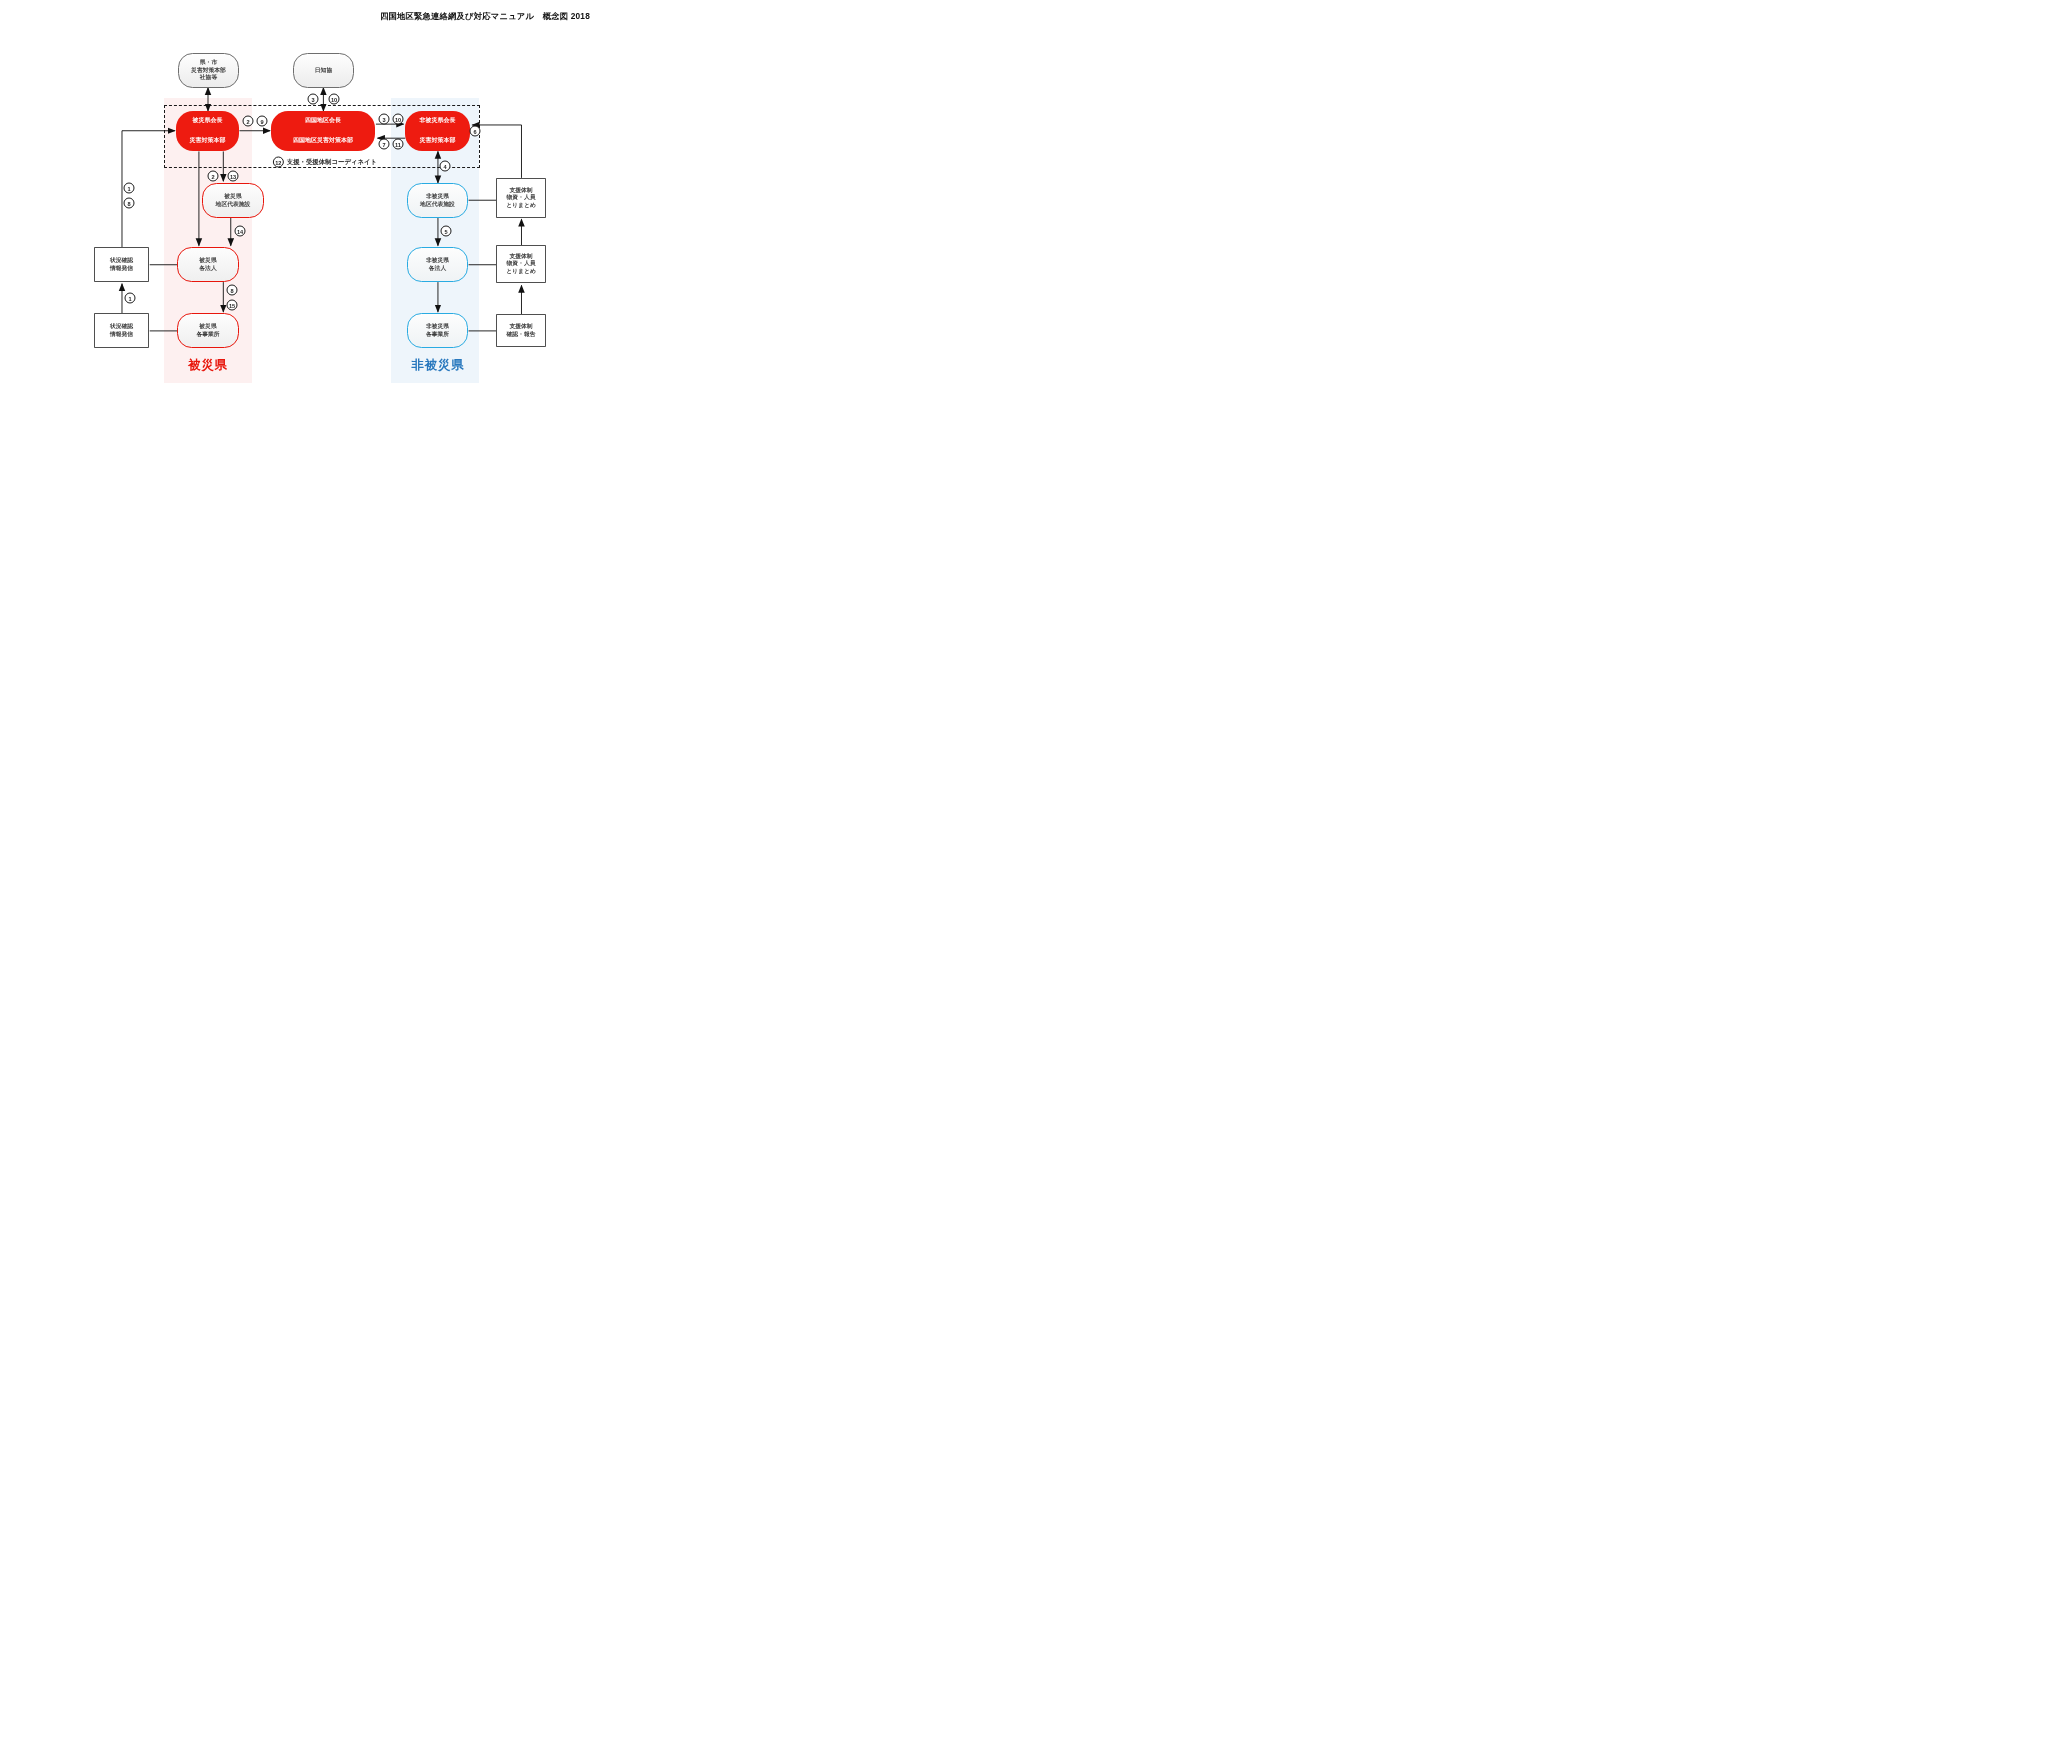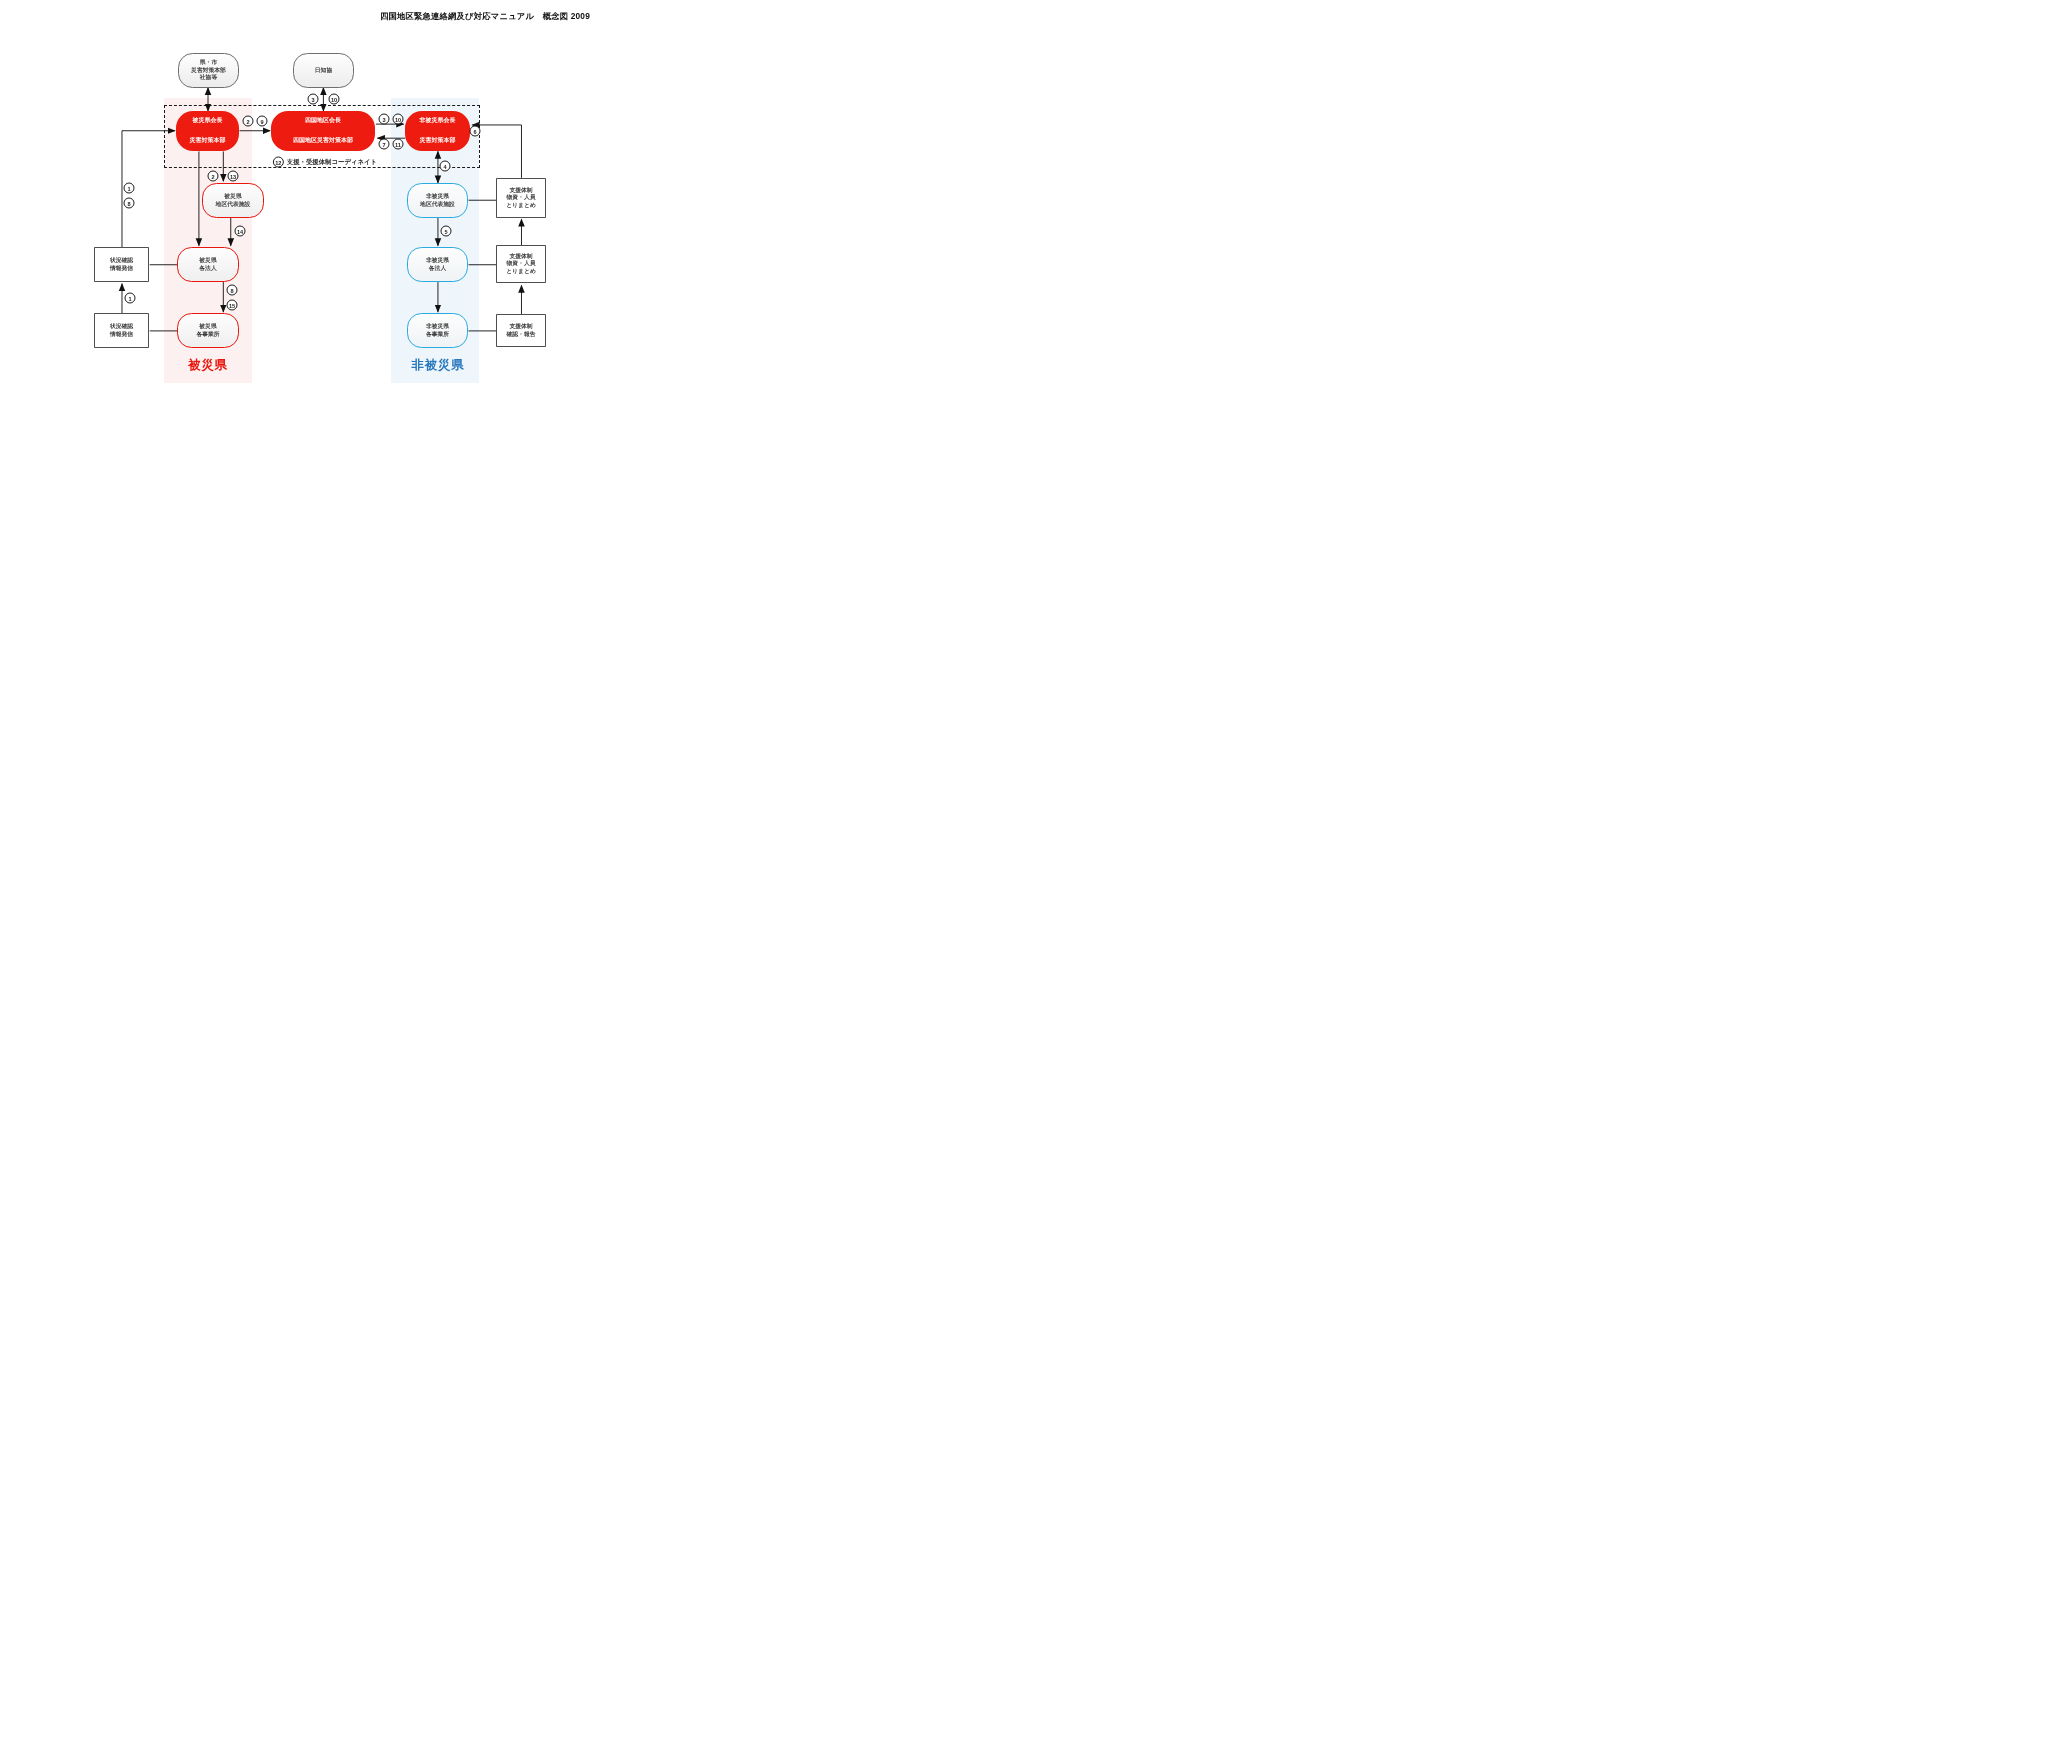--- a/index.html
+++ b/index.html
@@ -56,21 +56,21 @@
         <path d="M1059,526 L1059,594" fill="none" stroke="#111" stroke-width="2.2" marker-end="url(#arrow)"></path>
         <path d="M1059,682 L1059,754" fill="none" stroke="#111" stroke-width="2.2" marker-end="url(#arrow)"></path>
         <path d="M1133,484 L1200,484" fill="none" stroke="#111" stroke-width="2.2"></path>
         <path d="M1133,640 L1200,640" fill="none" stroke="#111" stroke-width="2.2"></path>
         <path d="M1133,800 L1200,800" fill="none" stroke="#111" stroke-width="2.2"></path>
         <path d="M1261,594 L1261,530" fill="none" stroke="#111" stroke-width="2.2" marker-end="url(#arrow)"></path>
         <path d="M1261,760 L1261,690" fill="none" stroke="#111" stroke-width="2.2" marker-end="url(#arrow)"></path>
       </g>
   </svg>
 
-  <div id="page-title">四国地区緊急連絡網及び対応マニュアル　概念図 2009</div>
+  <div id="page-title">四国地区緊急連絡網及び対応マニュアル　概念図 2018</div>
 
   <div id="coordinate-note" style="left:325px;top:162px;">
     <span class="num">12</span>
     <span>支援・受援体制コーディネイト</span>
   </div>
 
   <div id="region-label-hisai" class="region-label" style="left:208px;top:365px;">被災県</div>
   <div id="region-label-hihisai" class="region-label" style="left:438px;top:365px;">非被災県</div>
 <div class="node oval-grey" style="left: 178px; top: 53px; width: 61px; height: 35px; border-radius: 14.5px;">
       <div>県・市</div>

